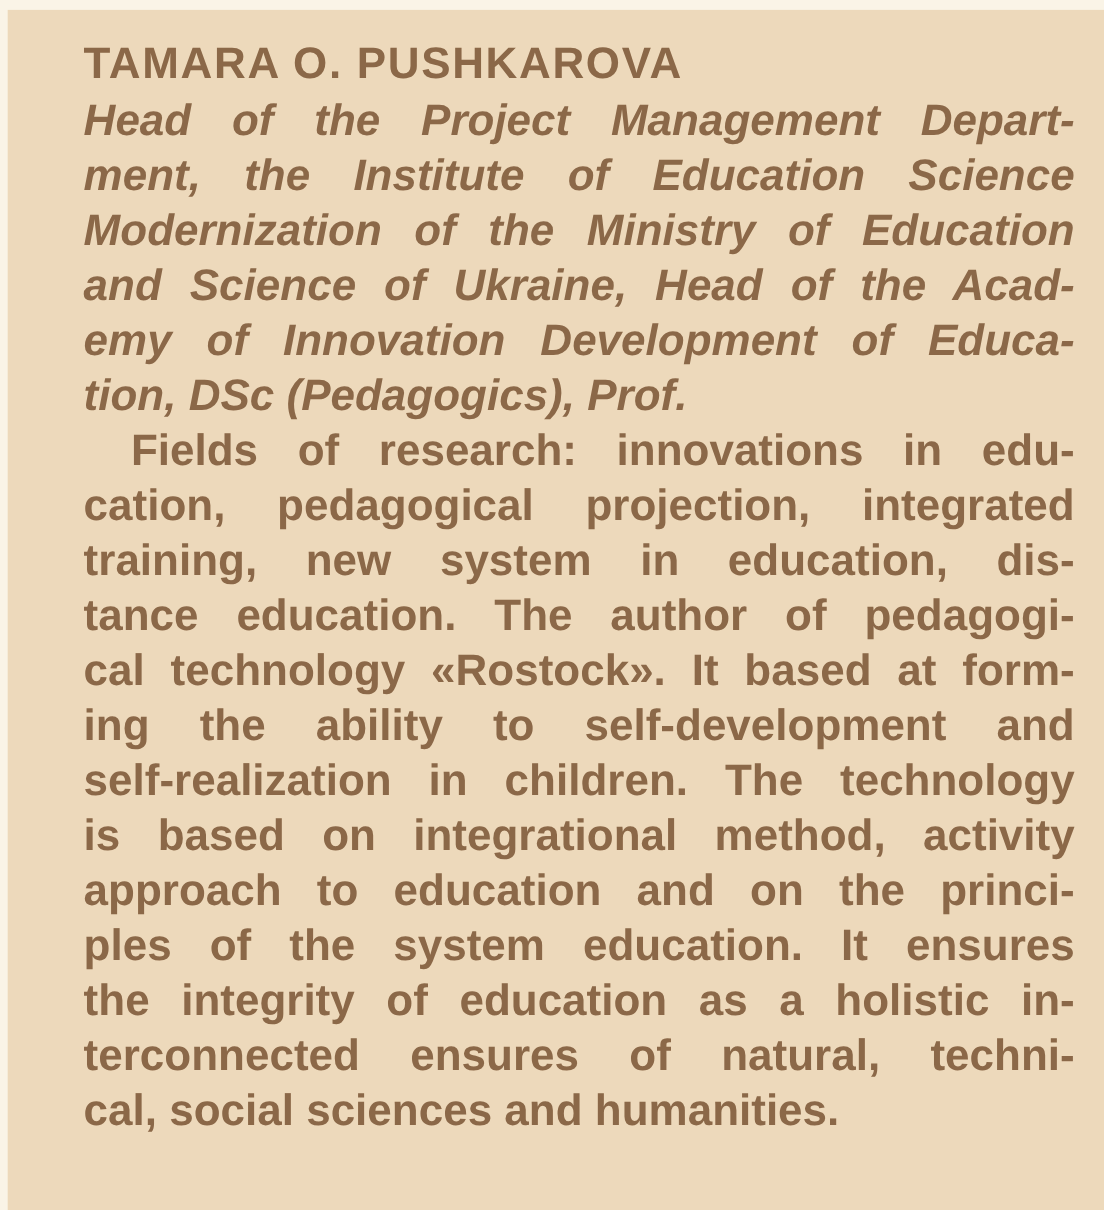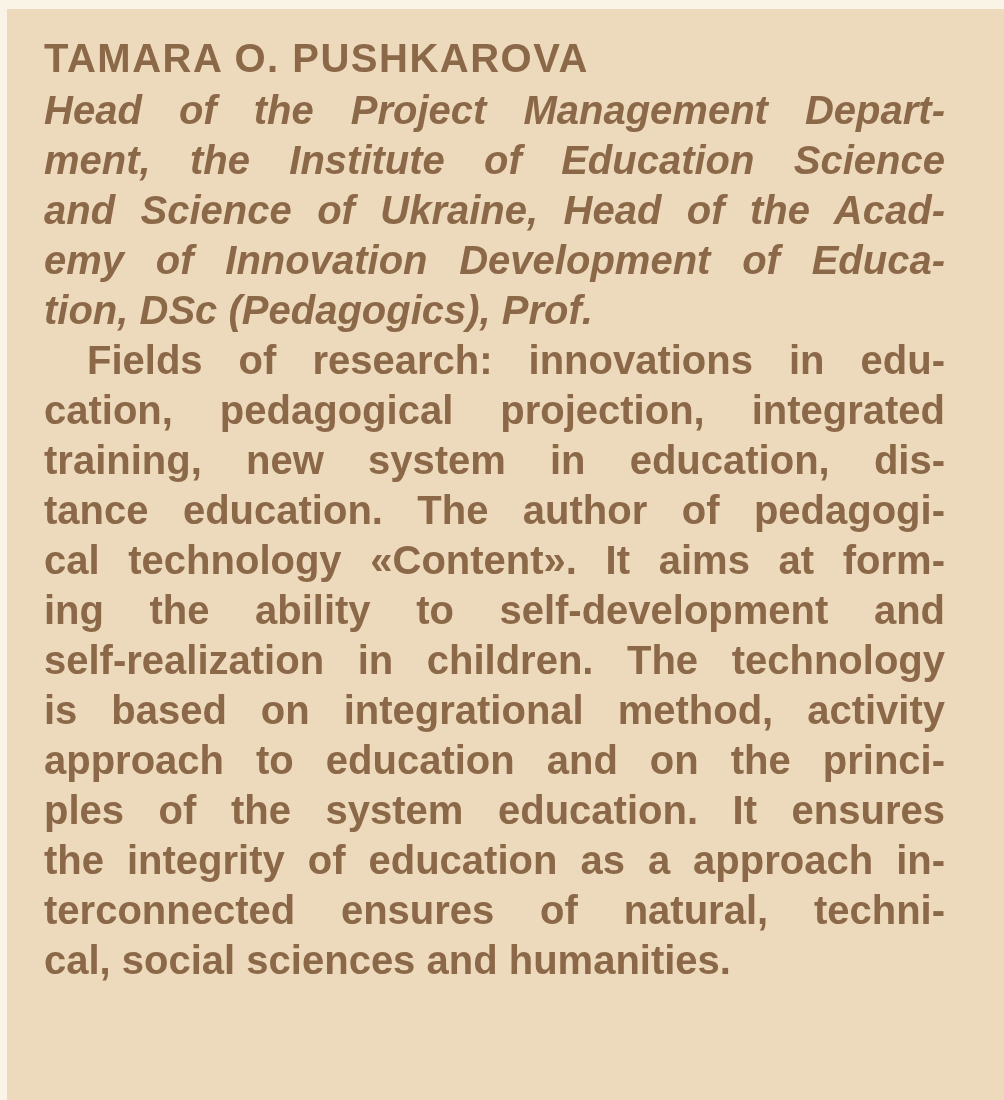--- a/index.html
+++ b/index.html
@@ -19,21 +19,21 @@
     height: 1100px;
   }
   .panel {
     position: absolute;
     left: 7px;
     top: 9px;
     right: 0;
     bottom: 0;
     background: #edd9bb;
     box-sizing: border-box;
-    padding: 24px 48px 0 37px;
+    padding: 24px 48px 0 69px;
   }
   .textblock {
     width: 901px;
     color: #8b6848;
     font-size: 40px;
     line-height: 50px;
   }
   .name {
     font-weight: bold;
     letter-spacing: 1.5px;
@@ -61,36 +61,37 @@
 
 <div class="page">
   <div class="panel">
     <div class="textblock">
 
       <div class="name">TAMARA O. PUSHKAROVA</div>
 
       <div class="italic">
         <div class="line">Head of the Project Management Depart-</div>
         <div class="line">ment, the Institute of Education Science</div>
+        <div class="line">Modernization of the Ministry of Education</div>
         <div class="line">and Science of Ukraine, Head of the Acad-</div>
         <div class="line">emy of Innovation Development of Educa-</div>
         <div class="line last">tion, DSc (Pedagogics), Prof.</div>
       </div>
 
       <div>
         <div class="line indent-first">Fields of research: innovations in edu-</div>
         <div class="line">cation, pedagogical projection, integrated</div>
         <div class="line">training, new system in education, dis-</div>
         <div class="line">tance education. The author of pedagogi-</div>
-        <div class="line">cal technology «Content». It aims at form-</div>
+        <div class="line">cal technology «Rostock». It based at form-</div>
         <div class="line">ing the ability to self-development and</div>
         <div class="line">self-realization in children. The technology</div>
         <div class="line">is based on integrational method, activity</div>
         <div class="line">approach to education and on the princi-</div>
         <div class="line">ples of the system education. It ensures</div>
-        <div class="line">the integrity of education as a approach in-</div>
+        <div class="line">the integrity of education as a holistic in-</div>
         <div class="line">terconnected ensures of natural, techni-</div>
         <div class="line last">cal, social sciences and humanities.</div>
       </div>
 
     </div>
   </div>
 </div>
 
 </body></html>

